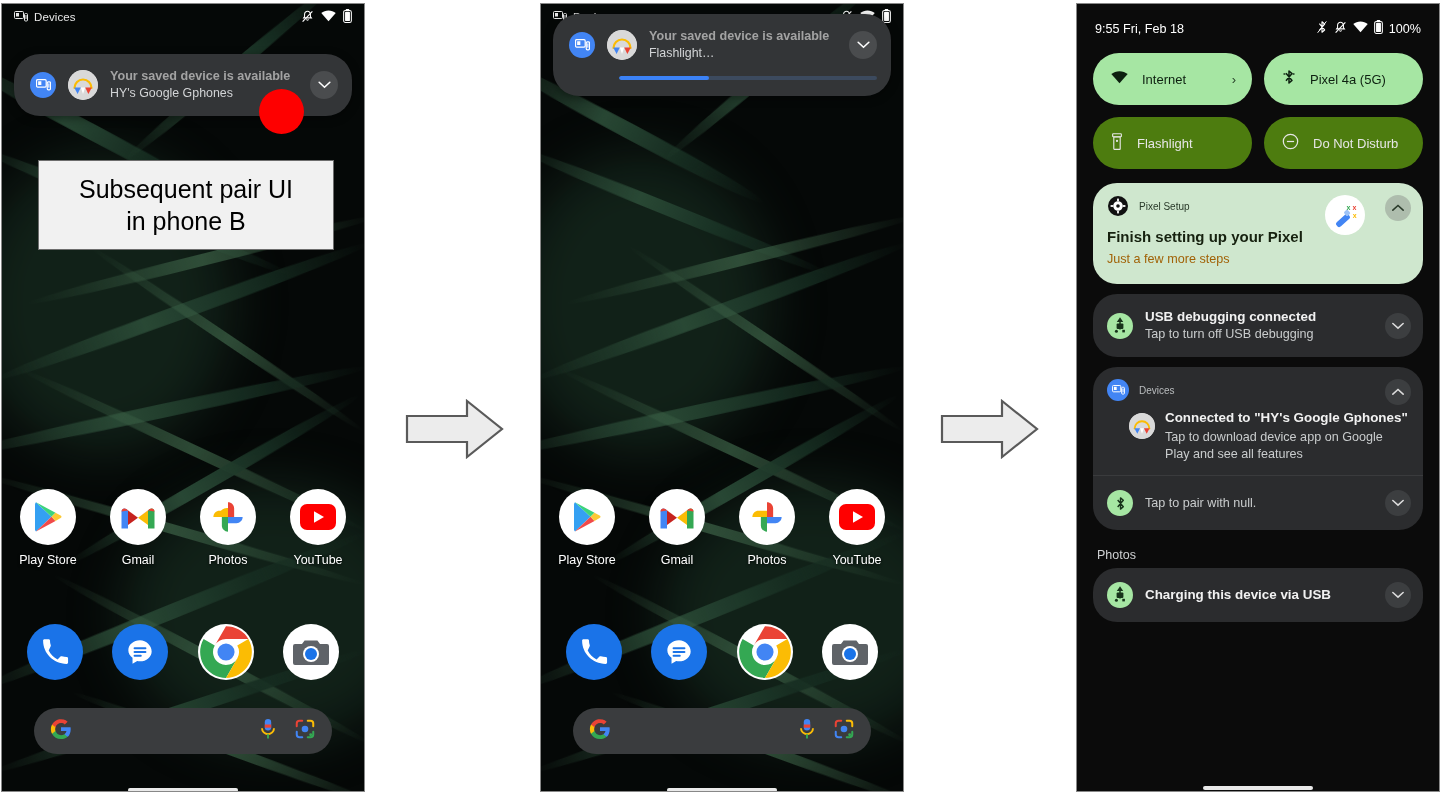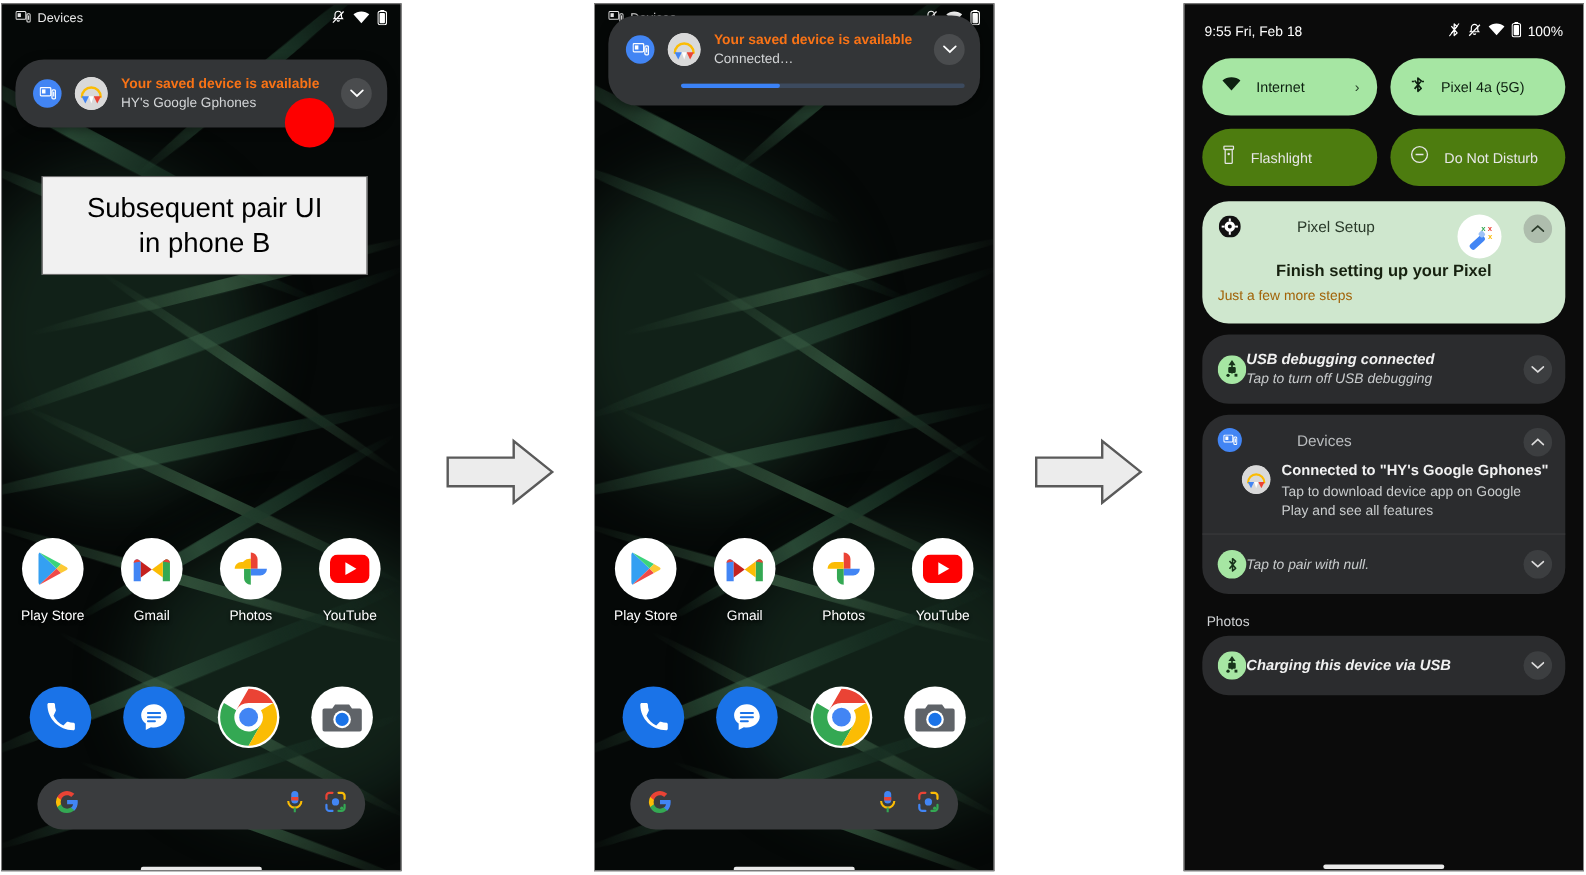--- a/index.html
+++ b/index.html
@@ -23,21 +23,21 @@
   .sb-left{display:flex;align-items:center;gap:6px;}
   .sb-right{display:flex;align-items:center;gap:7px;}
   .sb-label{font-size:11.5px;color:#e8e8e8;letter-spacing:.1px;}
 
   
   .heads-up{position:absolute;left:12px;right:12px;background:#333537;border-radius:26px;z-index:8;box-shadow:0 2px 10px rgba(0,0,0,.45);}
   .hu-row{display:flex;align-items:center;padding:14px 14px 14px 16px;gap:12px;}
   .hu-appicon{width:26px;height:26px;border-radius:50%;background:#4285F4;display:flex;align-items:center;justify-content:center;flex:0 0 auto;}
   .hu-avatar{width:30px;height:30px;border-radius:50%;background:#d6d6d6;display:flex;align-items:center;justify-content:center;flex:0 0 auto;overflow:hidden;}
   .hu-text{flex:1 1 auto;min-width:0;}
-  .hu-title{color:#f97316;font-size:12.6px;font-weight:bold;line-height:1.35;white-space:nowrap;overflow:hidden;text-overflow:ellipsis;}
+  .hu-title{color:#a3a3a3;font-size:12.6px;font-weight:bold;line-height:1.35;white-space:nowrap;overflow:hidden;text-overflow:ellipsis;}
   .hu-sub{color:#d2d4d6;font-size:12.4px;line-height:1.4;white-space:nowrap;overflow:hidden;text-overflow:ellipsis;}
   .hu-chev{width:28px;height:28px;border-radius:50%;background:#4a4c4e;display:flex;align-items:center;justify-content:center;flex:0 0 auto;}
   .progress{height:4px;border-radius:2px;background:#3c4a5e;margin:0 14px 16px 66px;overflow:hidden;}
   .progress > i{display:block;height:100%;background:#3b82f6;border-radius:2px;}
 
   
   .redmark{position:absolute;border-radius:50%;background:#fe0000;z-index:9;}
 
   
   .callout{position:absolute;background:#f1f1f1;border:1px solid #6d6d6d;z-index:10;display:flex;align-items:center;justify-content:center;text-align:center;color:#000;font-size:25px;line-height:1.3;padding:10px 6px;box-sizing:border-box;}
@@ -64,32 +64,32 @@
   .tile.on{background:#a6e6a3;color:#0d2010;}
   .tile.off{background:#4d7c0f;color:#e6e6e6;}
   .tile-lb{font-size:13px;}
   .tile .chev-right{position:absolute;right:16px;font-size:13px;opacity:.85;}
 
   .notif-list{padding:14px 16px 0 16px;display:flex;flex-direction:column;gap:10px;}
   .notif{border-radius:24px;background:#2b2c2e;padding:12px 14px;box-sizing:border-box;position:relative;}
   .notif.green{background:#cfe7ce;}
   .n-head{display:flex;align-items:center;gap:10px;}
   .n-appic{width:22px;height:22px;border-radius:50%;display:flex;align-items:center;justify-content:center;flex:0 0 auto;}
-  .n-appname{font-size:14px;color:#b9bcbe;margin-left:40px;}
+  .n-appname{font-size:10px;color:#b9bcbe;}
   .notif.green .n-appname{color:#2a3a2a;}
   .n-time{font-size:11.5px;color:#b9bcbe;}
   .n-exp{position:absolute;right:12px;top:12px;width:26px;height:26px;border-radius:50%;background:#3c3e40;display:flex;align-items:center;justify-content:center;}
   .notif.green .n-exp{background:#aebdad;}
   .n-title{font-size:13.4px;font-weight:bold;color:#f1f1f1;line-height:1.35;}
   .n-body{font-size:12.6px;color:#c9cccd;line-height:1.35;}
   .notif.green .n-title{color:#16210f;font-size:15px;}
   .notif.green .n-body{color:#a16207;}
   .n-inline{display:flex;align-items:flex-start;gap:10px;}
   .n-inline .n-ic{width:26px;height:26px;border-radius:50%;background:#d6d6d6;flex:0 0 auto;margin-top:4px;display:flex;align-items:center;justify-content:center;overflow:hidden;}
-  .row-compact{display:flex;align-items:center;font-style:italic;}
+  .row-compact{display:flex;align-items:center;gap:12px;}
   .row-compact .n-appic{width:26px;height:26px;}
   .sec-label{padding:18px 18px 6px 20px;color:#cfd1d3;font-size:12.5px;}
   .divider{height:1px;background:#3a3b3d;margin:10px 0 2px 0;}
 
   
   .arrow{position:absolute;z-index:3;}
 </style>
 </head>
 <body>
 
@@ -380,21 +380,21 @@
           <svg width="30" height="30" viewBox="0 0 30 30">
               <circle cx="15" cy="15" r="15" fill="#d9d9d9"></circle>
               <path d="M6.5 18a8.5 8.5 0 0117 0" fill="none" stroke="#fbbc04" stroke-width="2.2" stroke-linecap="round"></path>
               <path d="M6.2 17.5 L9.6 24 L12.8 17.5 Z" fill="#4285F4"></path>
               <path d="M17.2 17.5 L20.4 24 L23.8 17.5 Z" fill="#ea4335"></path>
               <path d="M12.8 17.5 L15 24 L17.2 17.5 Z" fill="#ffffff"></path>
             </svg>
         </div>
         <div class="hu-text">
           <div class="hu-title">Your saved device is available</div>
-          <div class="hu-sub">Connected…</div>
+          <div class="hu-sub">Flashlight…</div>
         </div>
         <div class="hu-chev">
           <svg width="13" height="8" viewBox="0 0 14 9">
               <path d="M1 1.4L7 7L13 1.4" fill="none" stroke="#fff" stroke-width="1.8" stroke-linecap="round"></path>
             </svg>
         </div>
       </div>
       <div class="progress">
         <i id="progfill" style="width: 35%; background: rgb(59, 130, 246);"></i>
       </div>
@@ -619,21 +619,21 @@
               <text x="16.5" y="10" font-size="7" fill="#34A853" font-family="'Liberation Sans',sans-serif" font-weight="bold">x</text>
               <text x="22.5" y="9.6" font-size="7" fill="#EA4335" font-family="'Liberation Sans',sans-serif" font-weight="bold">x</text>
               <text x="22.8" y="17.5" font-size="7" fill="#FBBC04" font-family="'Liberation Sans',sans-serif" font-weight="bold">x</text>
             </svg>
           </div>
           <div class="n-exp">
             <svg width="12" height="8" viewBox="0 0 14 9">
                 <path d="M1 7L7 1.6L13 7" fill="none" stroke="#2a3a2a" stroke-width="1.8" stroke-linecap="round"></path>
               </svg>
           </div>
-          <div class="n-title" style="margin-top:20px;text-align:center;">Finish setting up your Pixel</div>
+          <div class="n-title" style="margin-top:10px;">Finish setting up your Pixel</div>
           <div class="n-body" style="margin-top:4px;">Just a few more steps</div>
         </div>
 
         <div class="notif" style="padding:14px 14px;">
           <div class="row-compact">
             <span class="n-appic">
               <svg width="26" height="26" viewBox="0 0 26 26">
                   <circle cx="13" cy="13" r="13" fill="#a6e6a3"></circle>
                   <path d="M13 5.6v11M13 5.6l-1.8 2.6h3.6z" stroke="#17331a" stroke-width="1.5" fill="#17331a"></path>
                   <rect x="9.6" y="10.6" width="6.8" height="5.4" rx="1" fill="#17331a"></rect>

